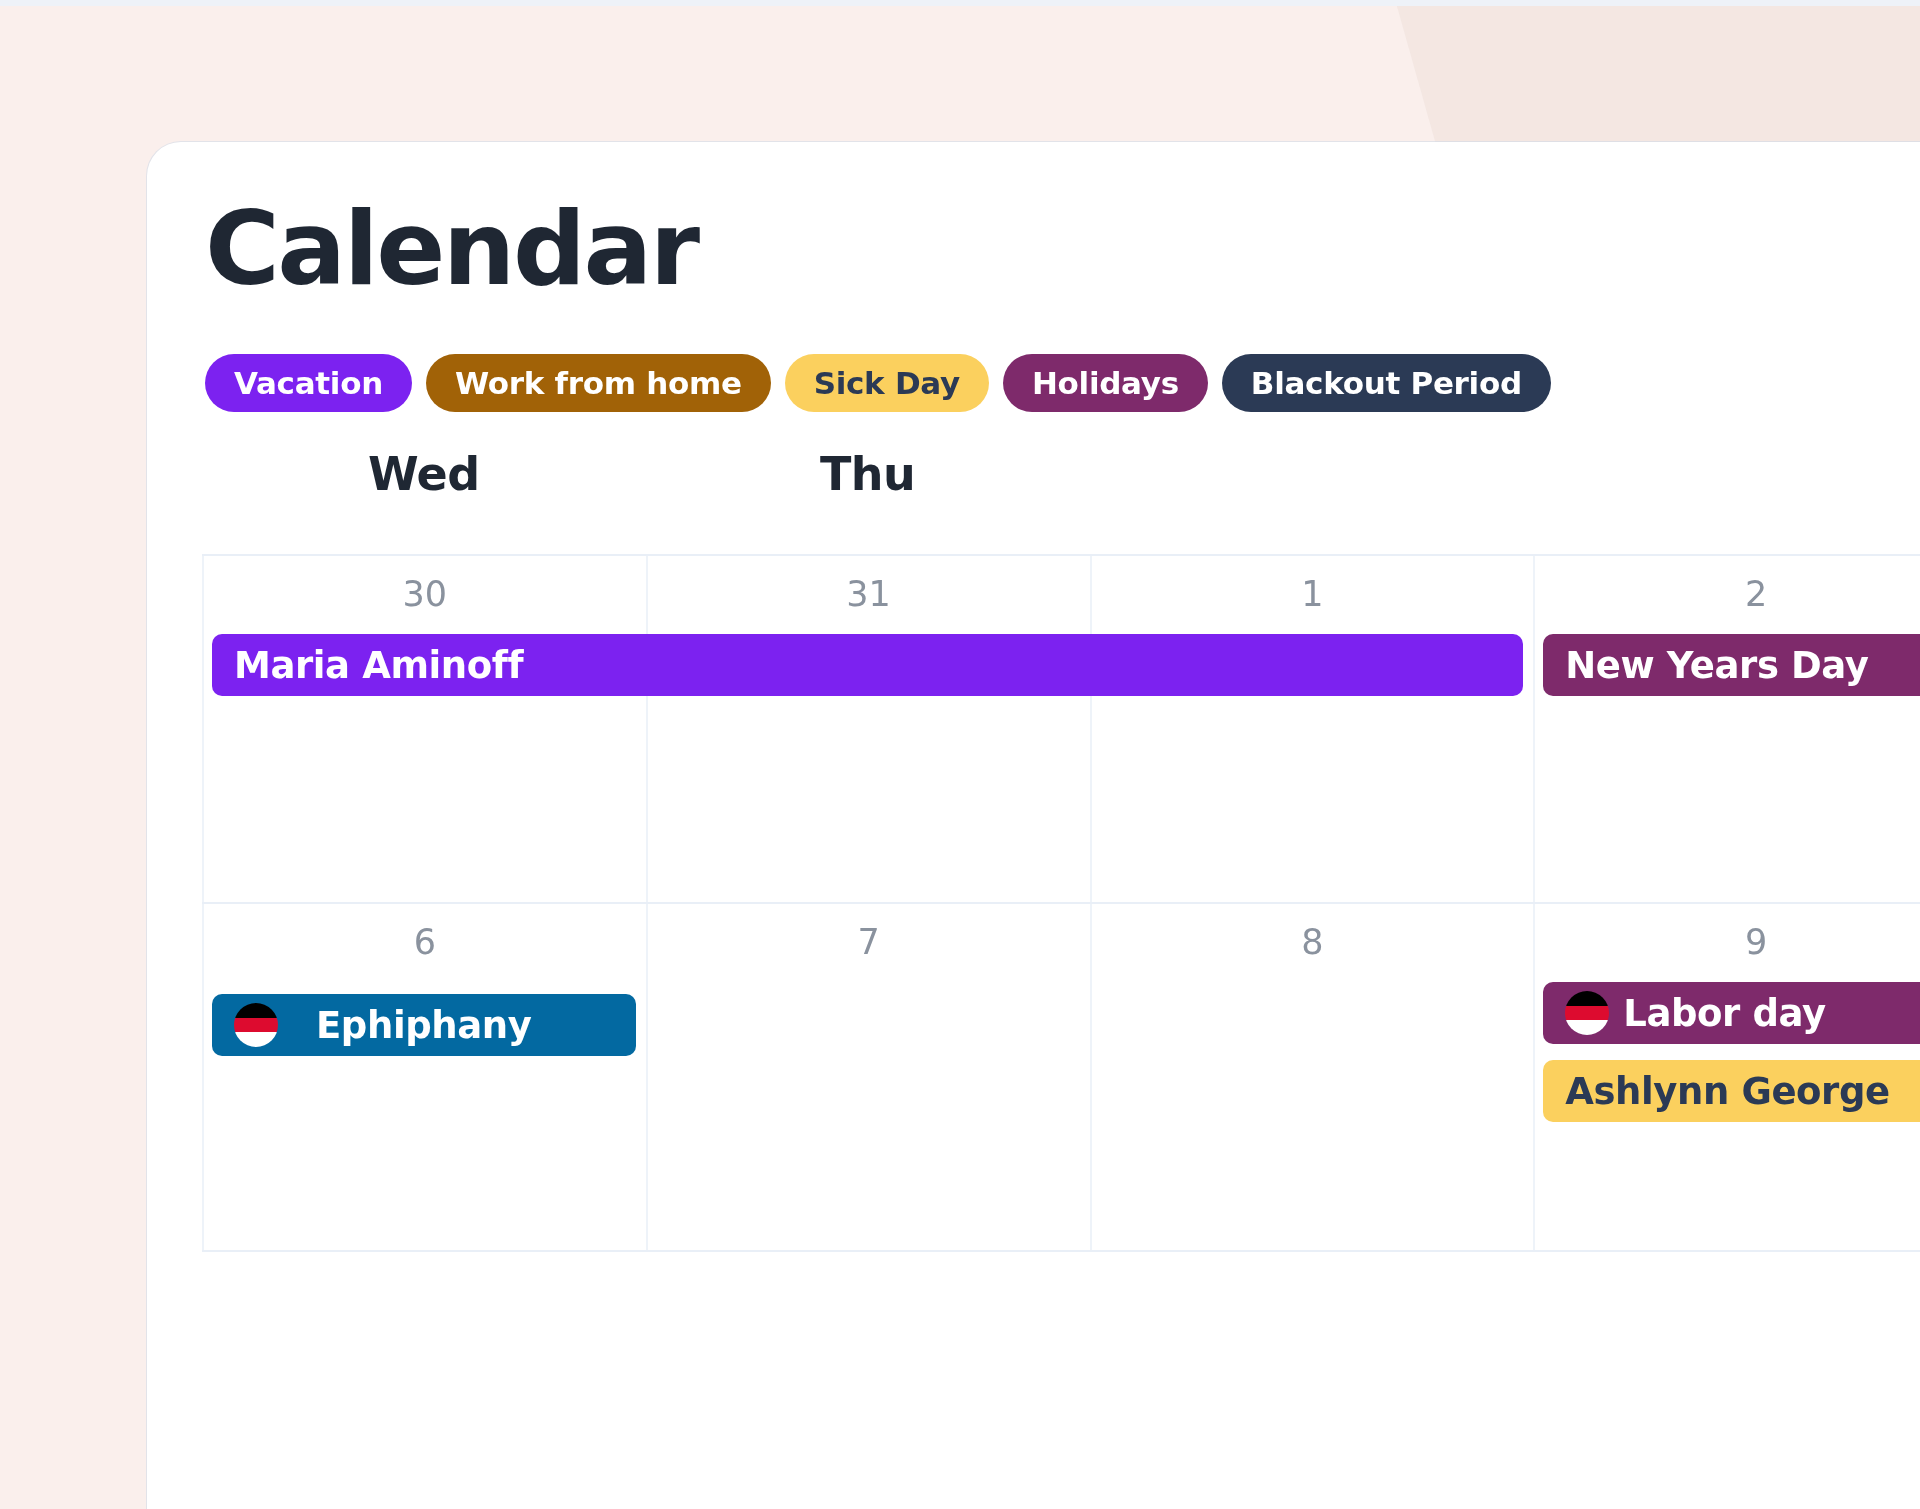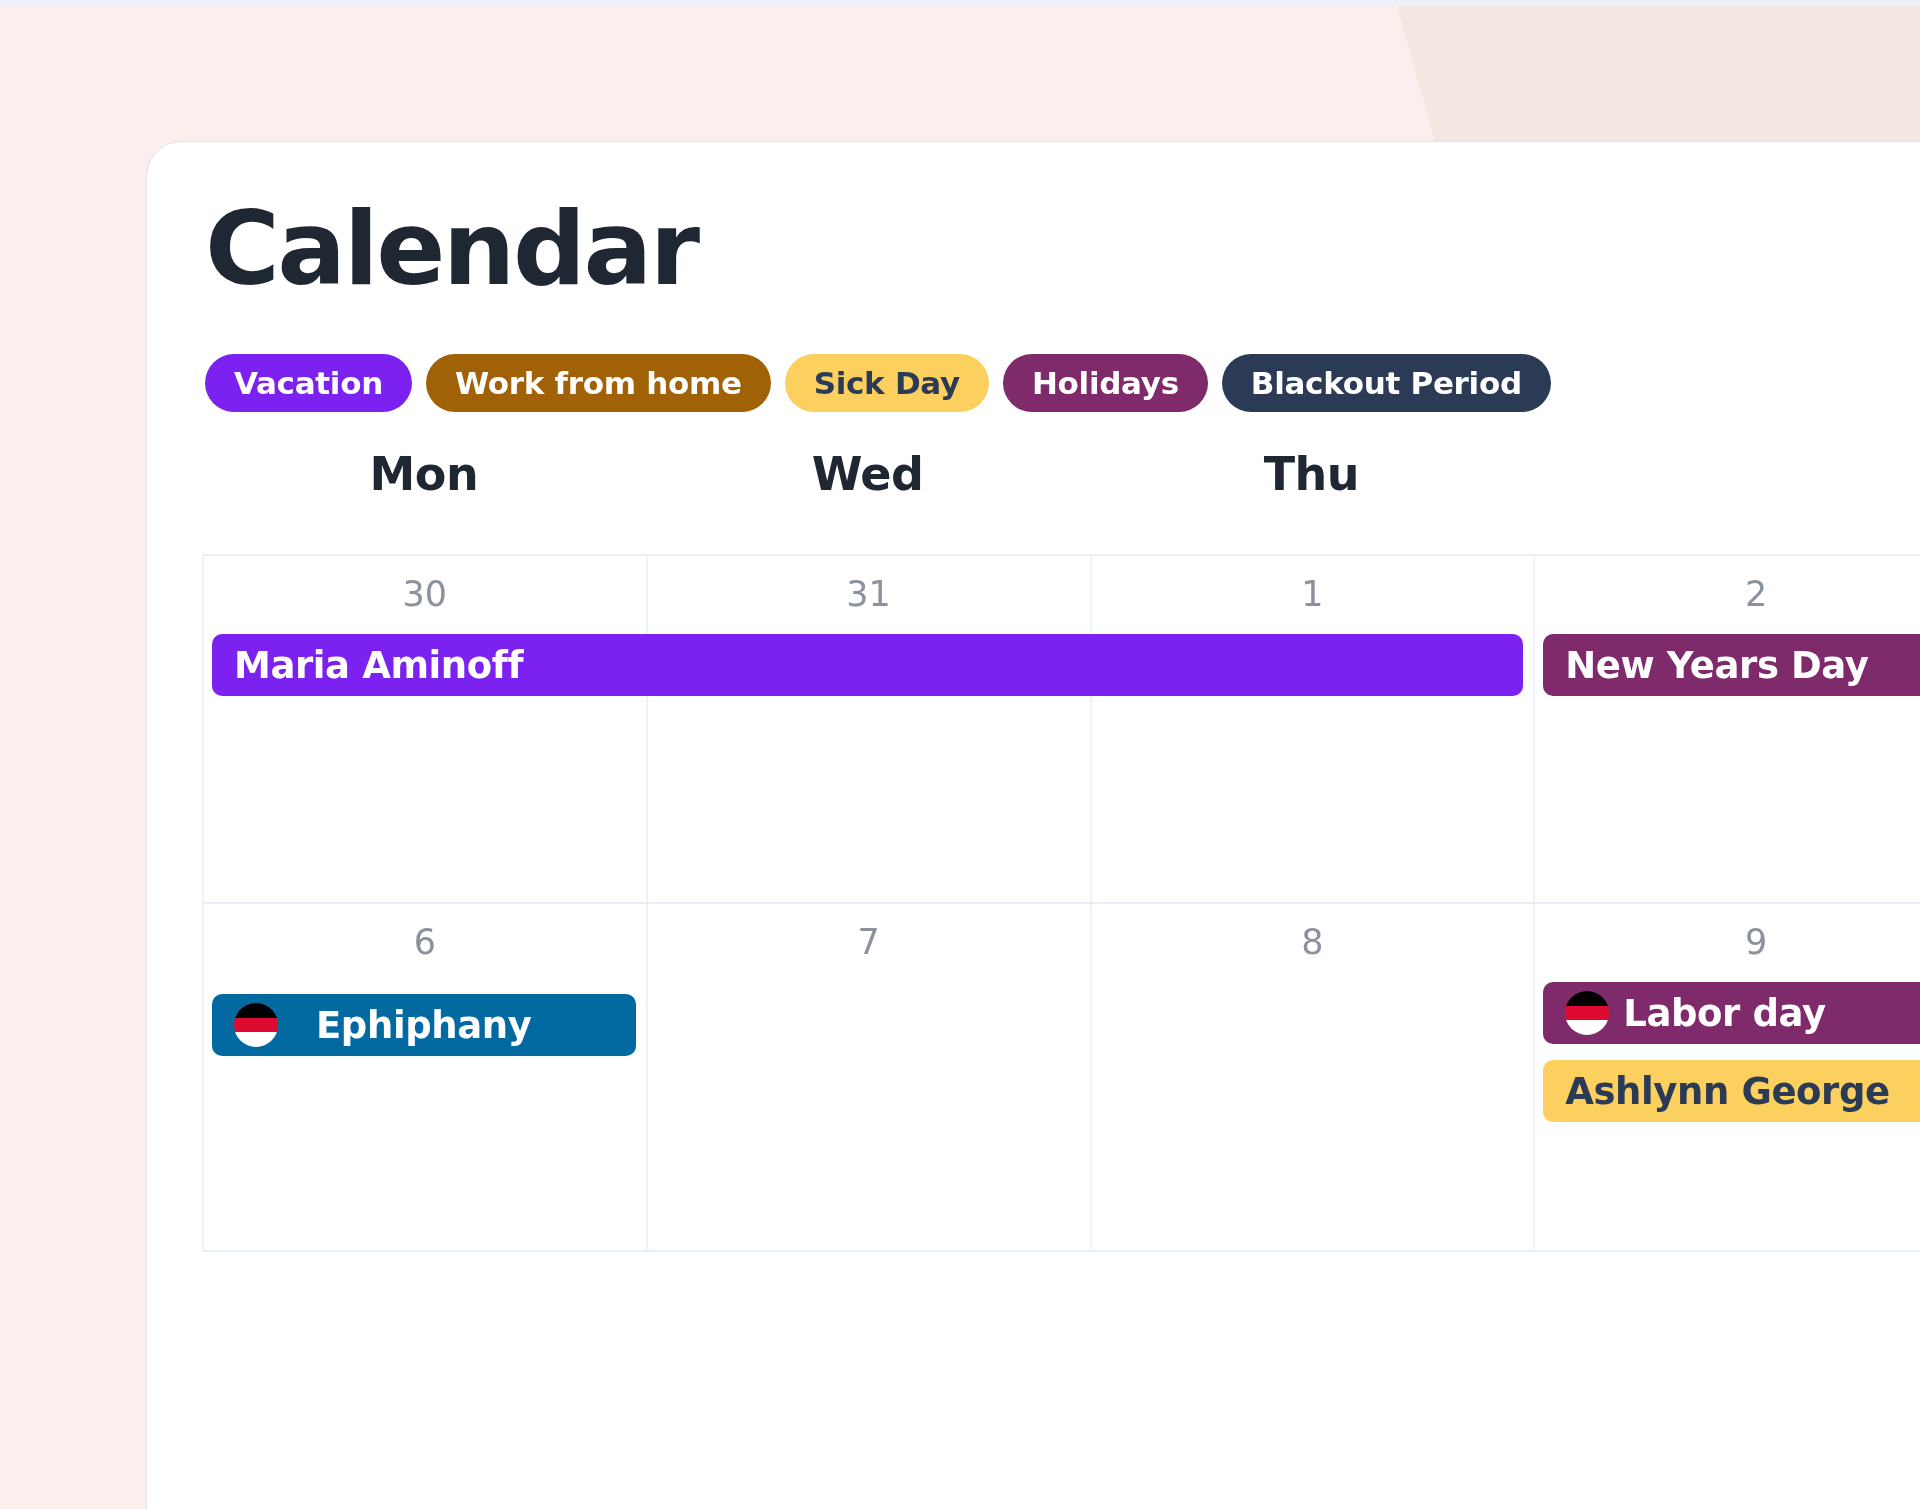--- a/index.html
+++ b/index.html
@@ -201,21 +201,20 @@
       </div>
       <div class="legend-pill" style="background: rgb(126, 42, 107); color: rgb(255, 255, 255);">
         <span>Holidays</span>
       </div>
       <div class="legend-pill" style="background: rgb(43, 58, 85); color: rgb(255, 255, 255);">
         <span>Blackout Period</span>
       </div>
     </div>
 
   <div id="weekday-row">
-      <div class="weekday-cell">Mon</div>
       <div class="weekday-cell">Wed</div>
       <div class="weekday-cell">Thu</div>
     </div>
 
   <div id="calendar-grid">
       <div class="week-row">
         <div class="day-cell">
           <div class="day-number">30</div>
         </div>
         <div class="day-cell">

